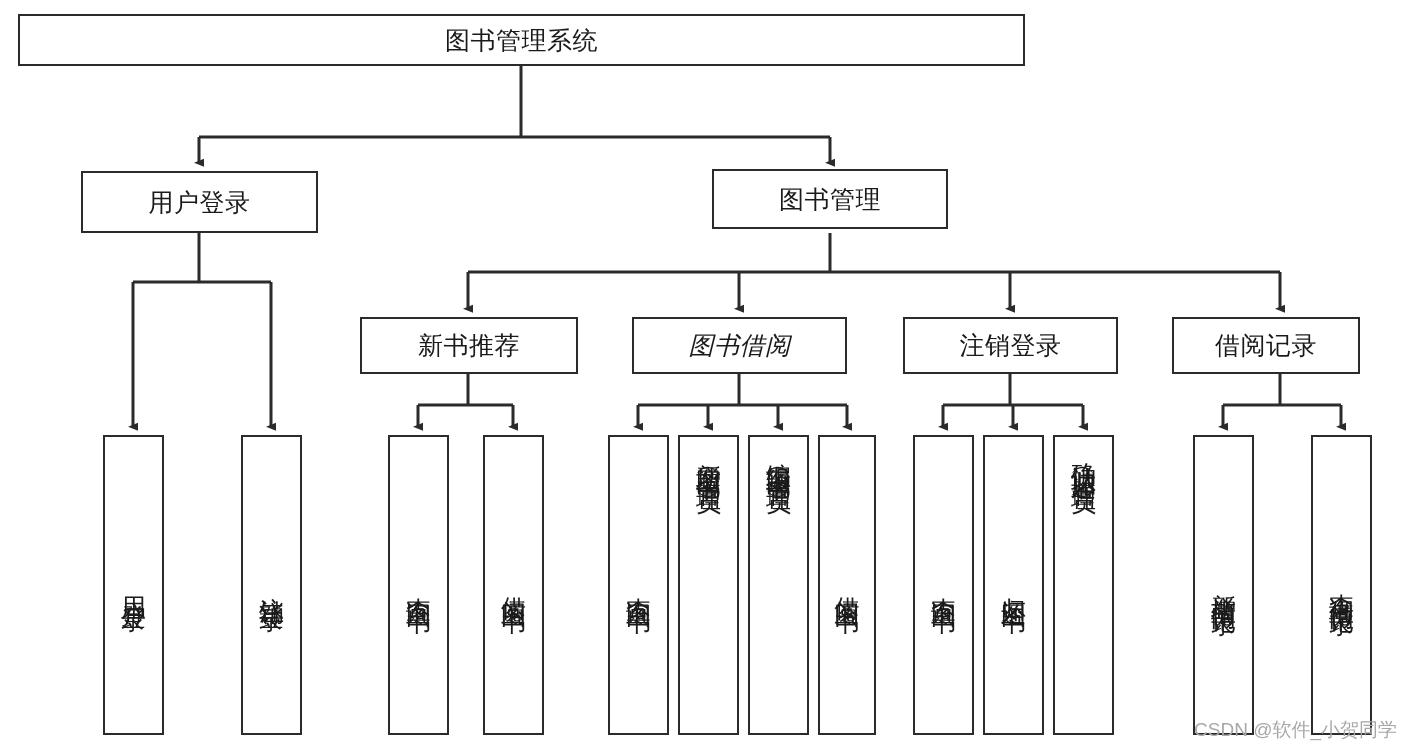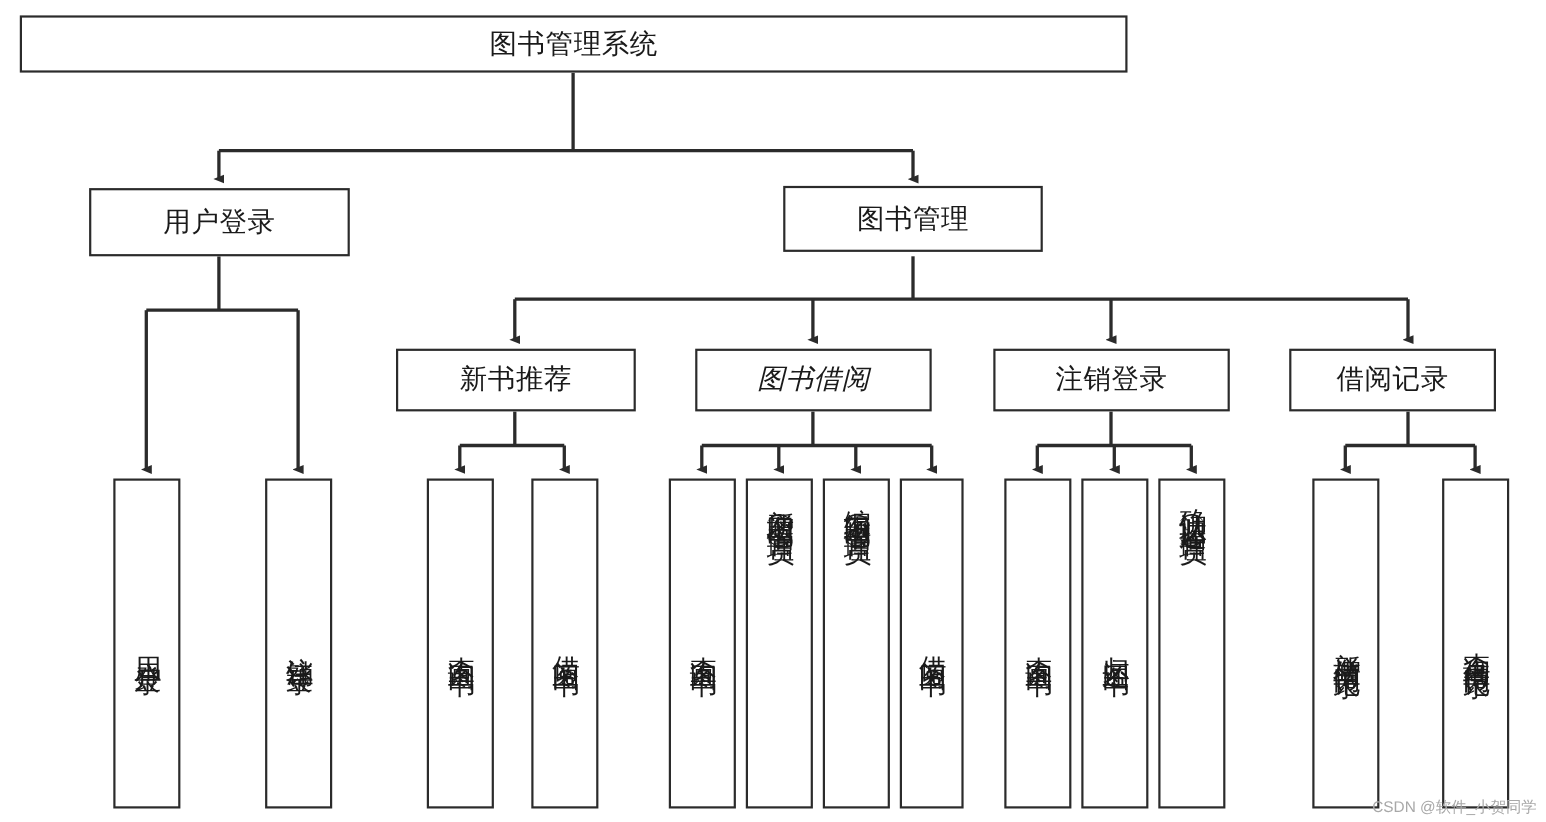--- a/index.html
+++ b/index.html
@@ -62,21 +62,21 @@
     margin: 0 auto;
   }
   .node.vert.mid {
     align-items: center;
     padding-top: 0;
   }
   #watermark {
     position: absolute;
     right: 8px;
     bottom: 4px;
-    font-size: 14px;
+    font-size: 19px;
     color: #a8a8a8;
     z-index: 5;
     white-space: nowrap;
     font-family: "Liberation Sans", "DejaVu Sans", sans-serif;
     margin-left: 40px;
   }
 </style>
 </head>
 <body>
 

